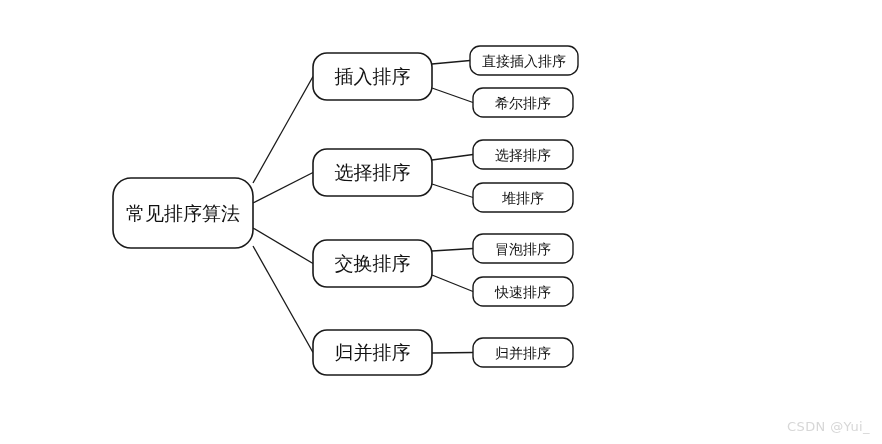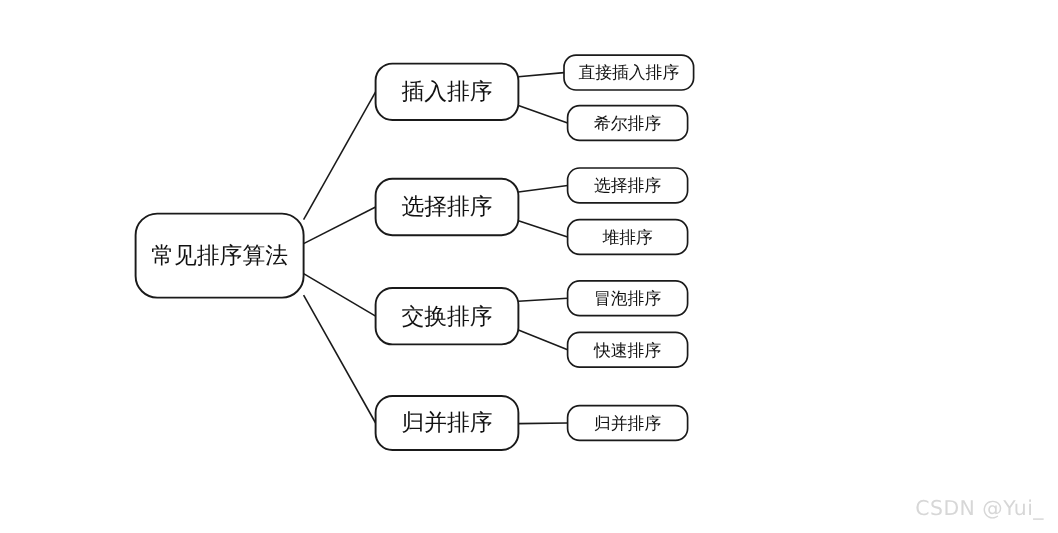--- a/index.html
+++ b/index.html
@@ -51,21 +51,21 @@
     font-size: 19px;
   }
   .node-text-leaf {
     font-size: 14px;
   }
   .watermark {
     position: absolute;
     right: 12px;
     bottom: 10px;
     color: #d7d7d7;
-    font-size: 17px;
+    font-size: 13px;
     font-family: "DejaVu Sans", "Liberation Sans", sans-serif;
     letter-spacing: 0.4px;
     user-select: none;
     white-space: nowrap;
   }
 </style>
 </head>
 <body>
 
 <svg id="diagram-canvas" viewBox="0 0 882 444">

